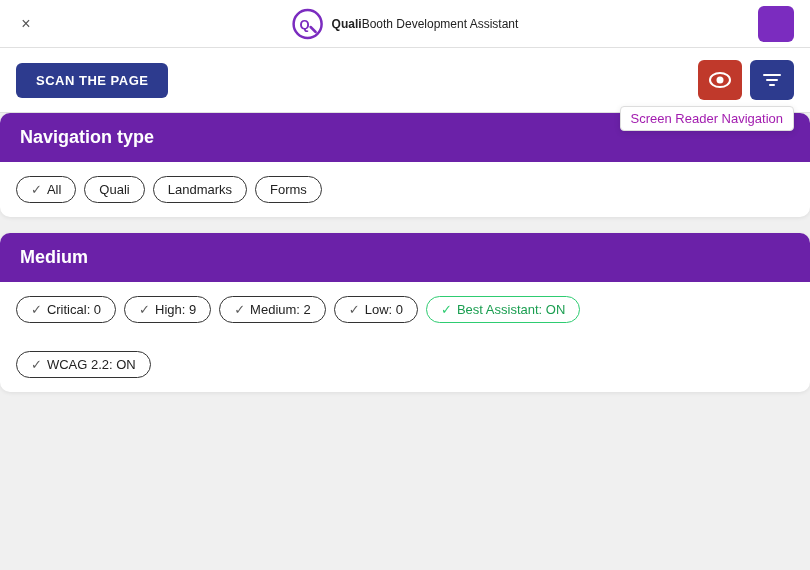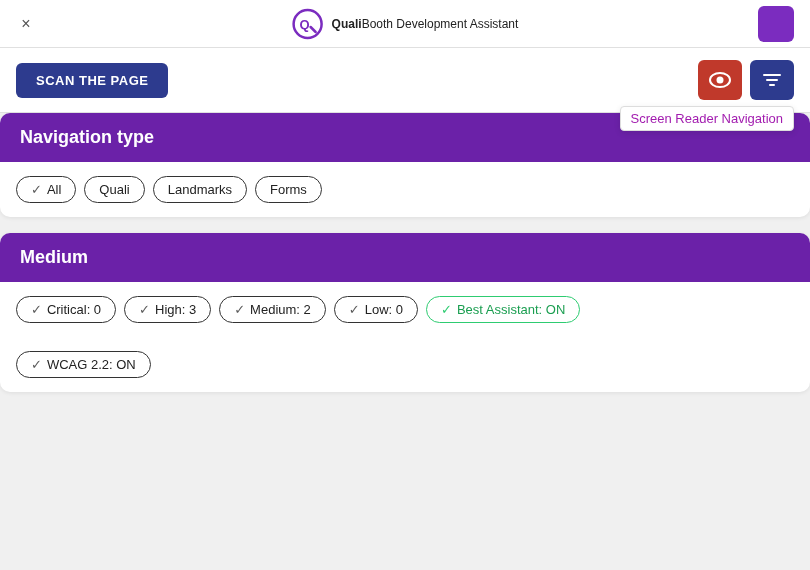--- a/index.html
+++ b/index.html
@@ -263,21 +263,21 @@
       <h2>Medium</h2>
     </div>
     <div class="card-body">
       <div class="pill-group">
         <div class="pill">
           <span class="check">✓</span>
           <span>Critical: 0</span>
         </div>
         <div class="pill">
           <span class="check">✓</span>
-          <span>High: 3</span>
+          <span>High: 9</span>
         </div>
         <div class="pill">
           <span class="check">✓</span>
           <span>Medium: 2</span>
         </div>
         <div class="pill">
           <span class="check">✓</span>
           <span>Low: 0</span>
         </div>
         <div class="pill green-pill">

